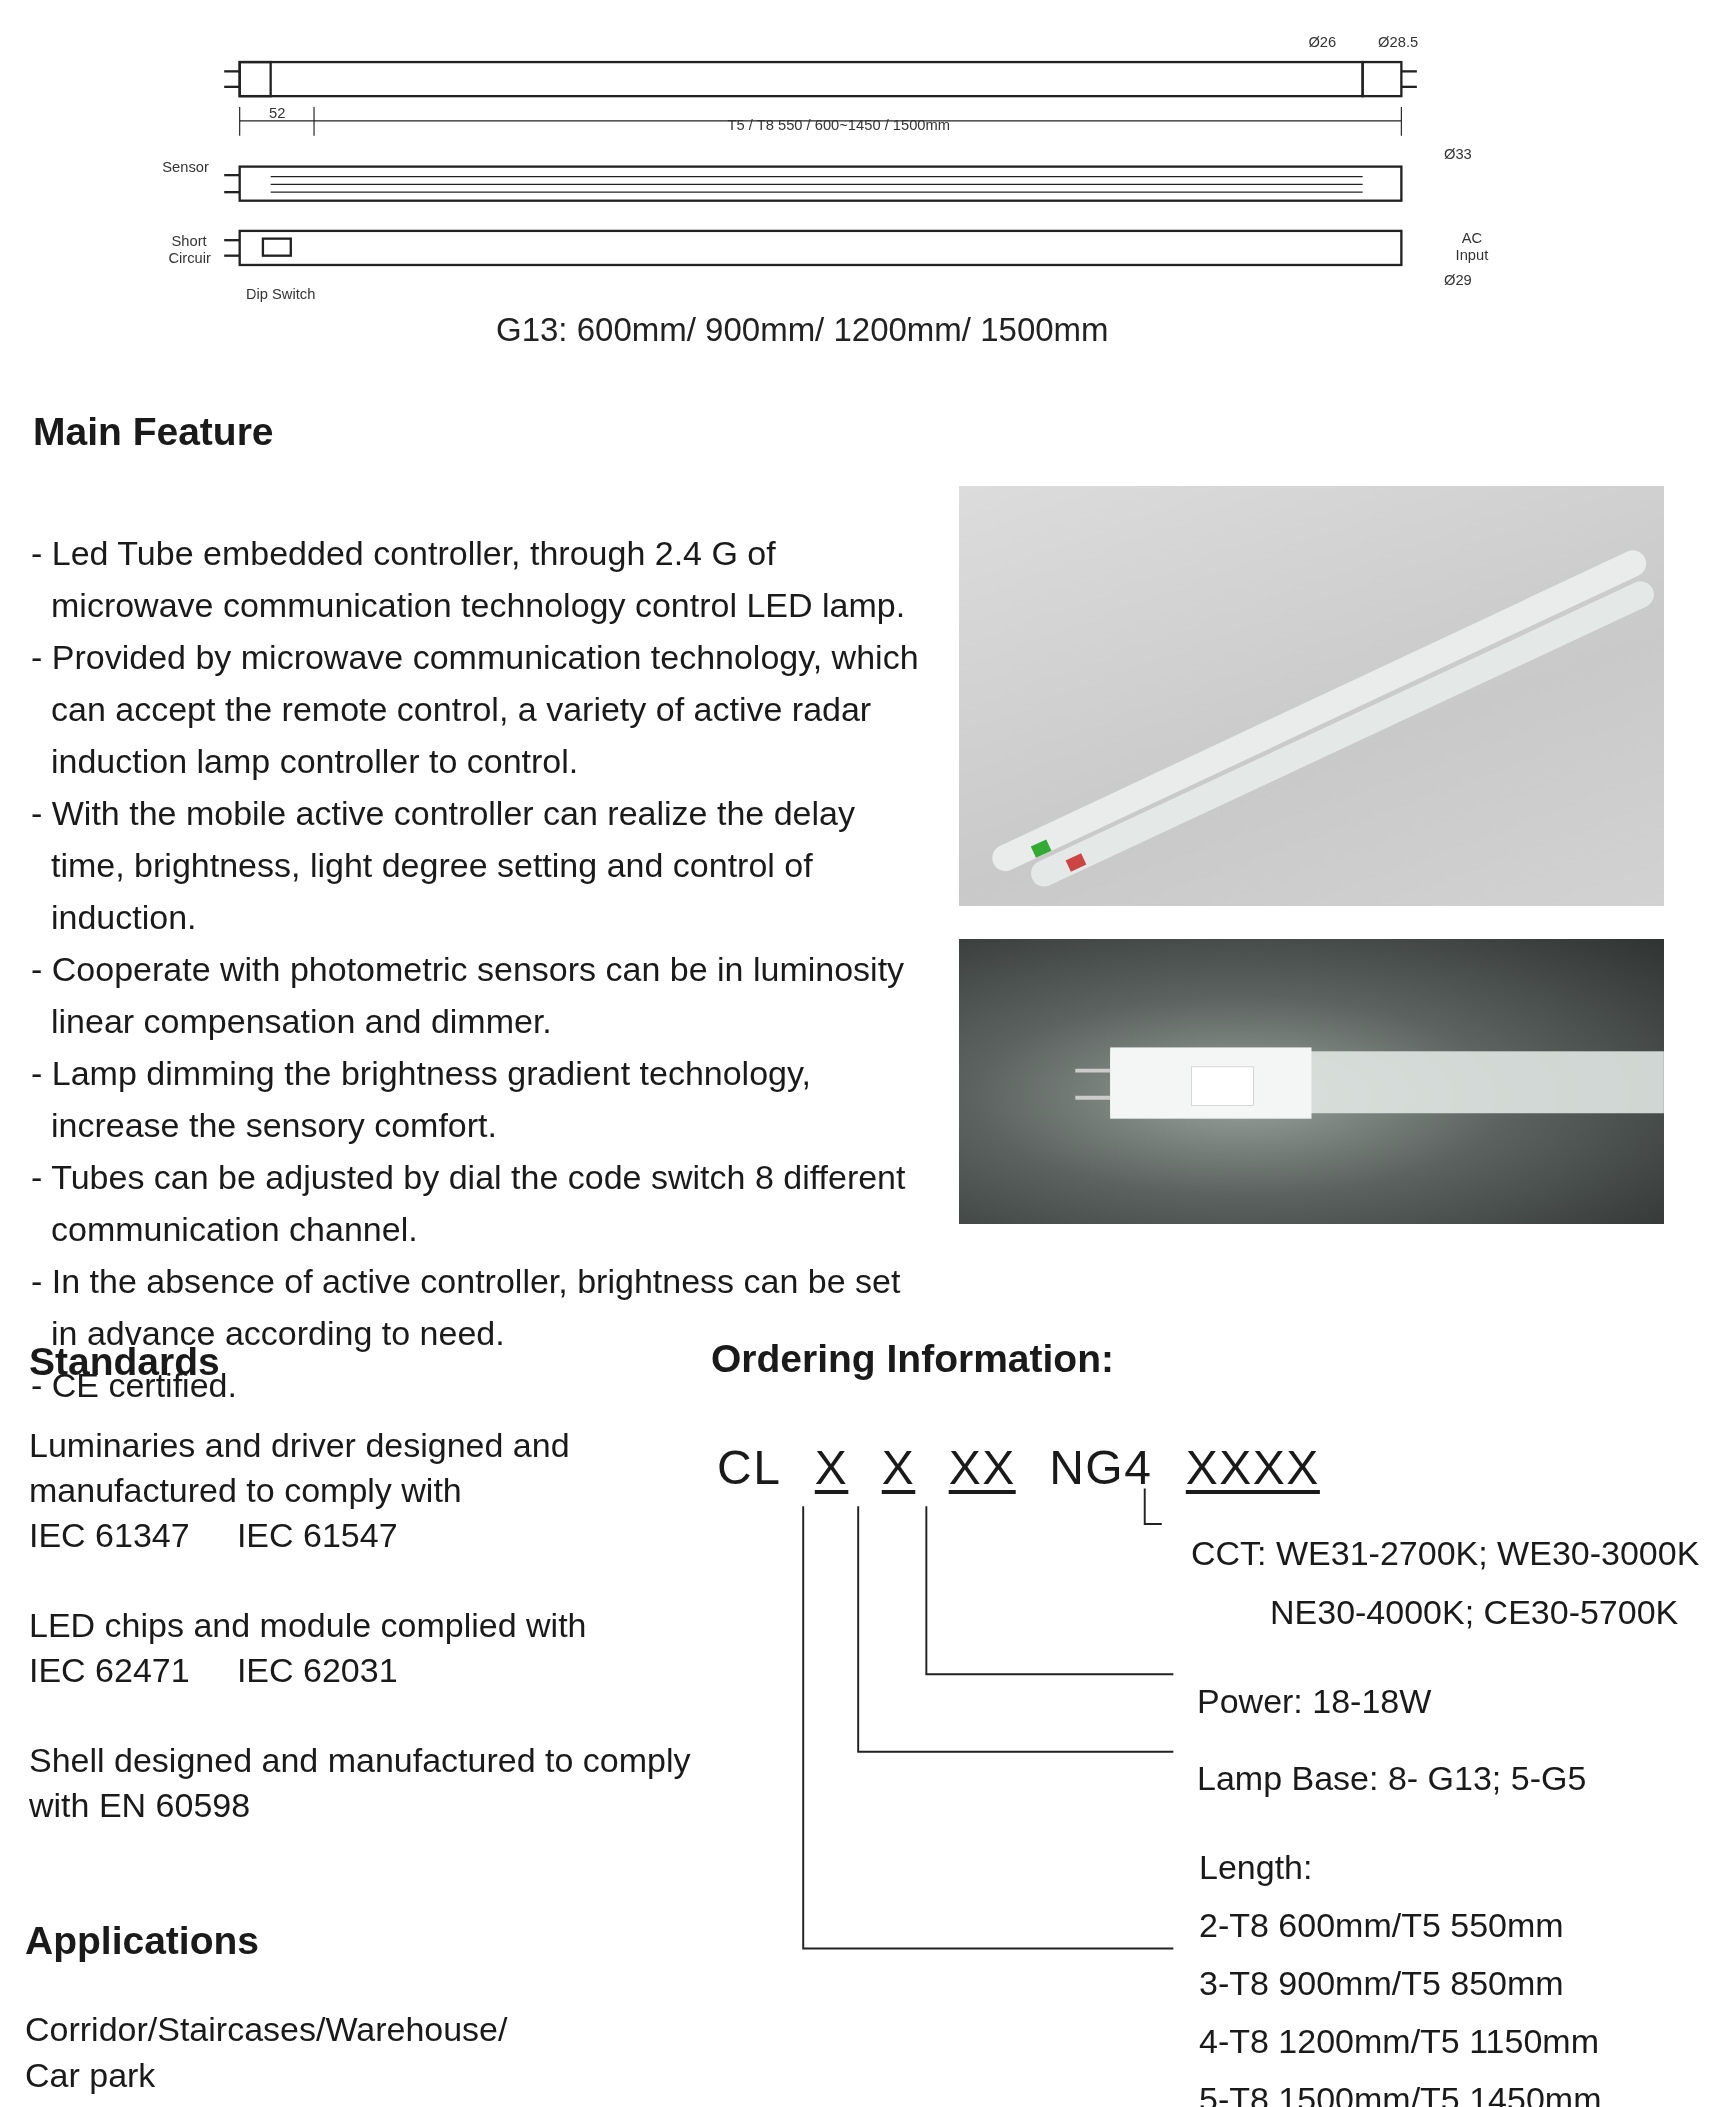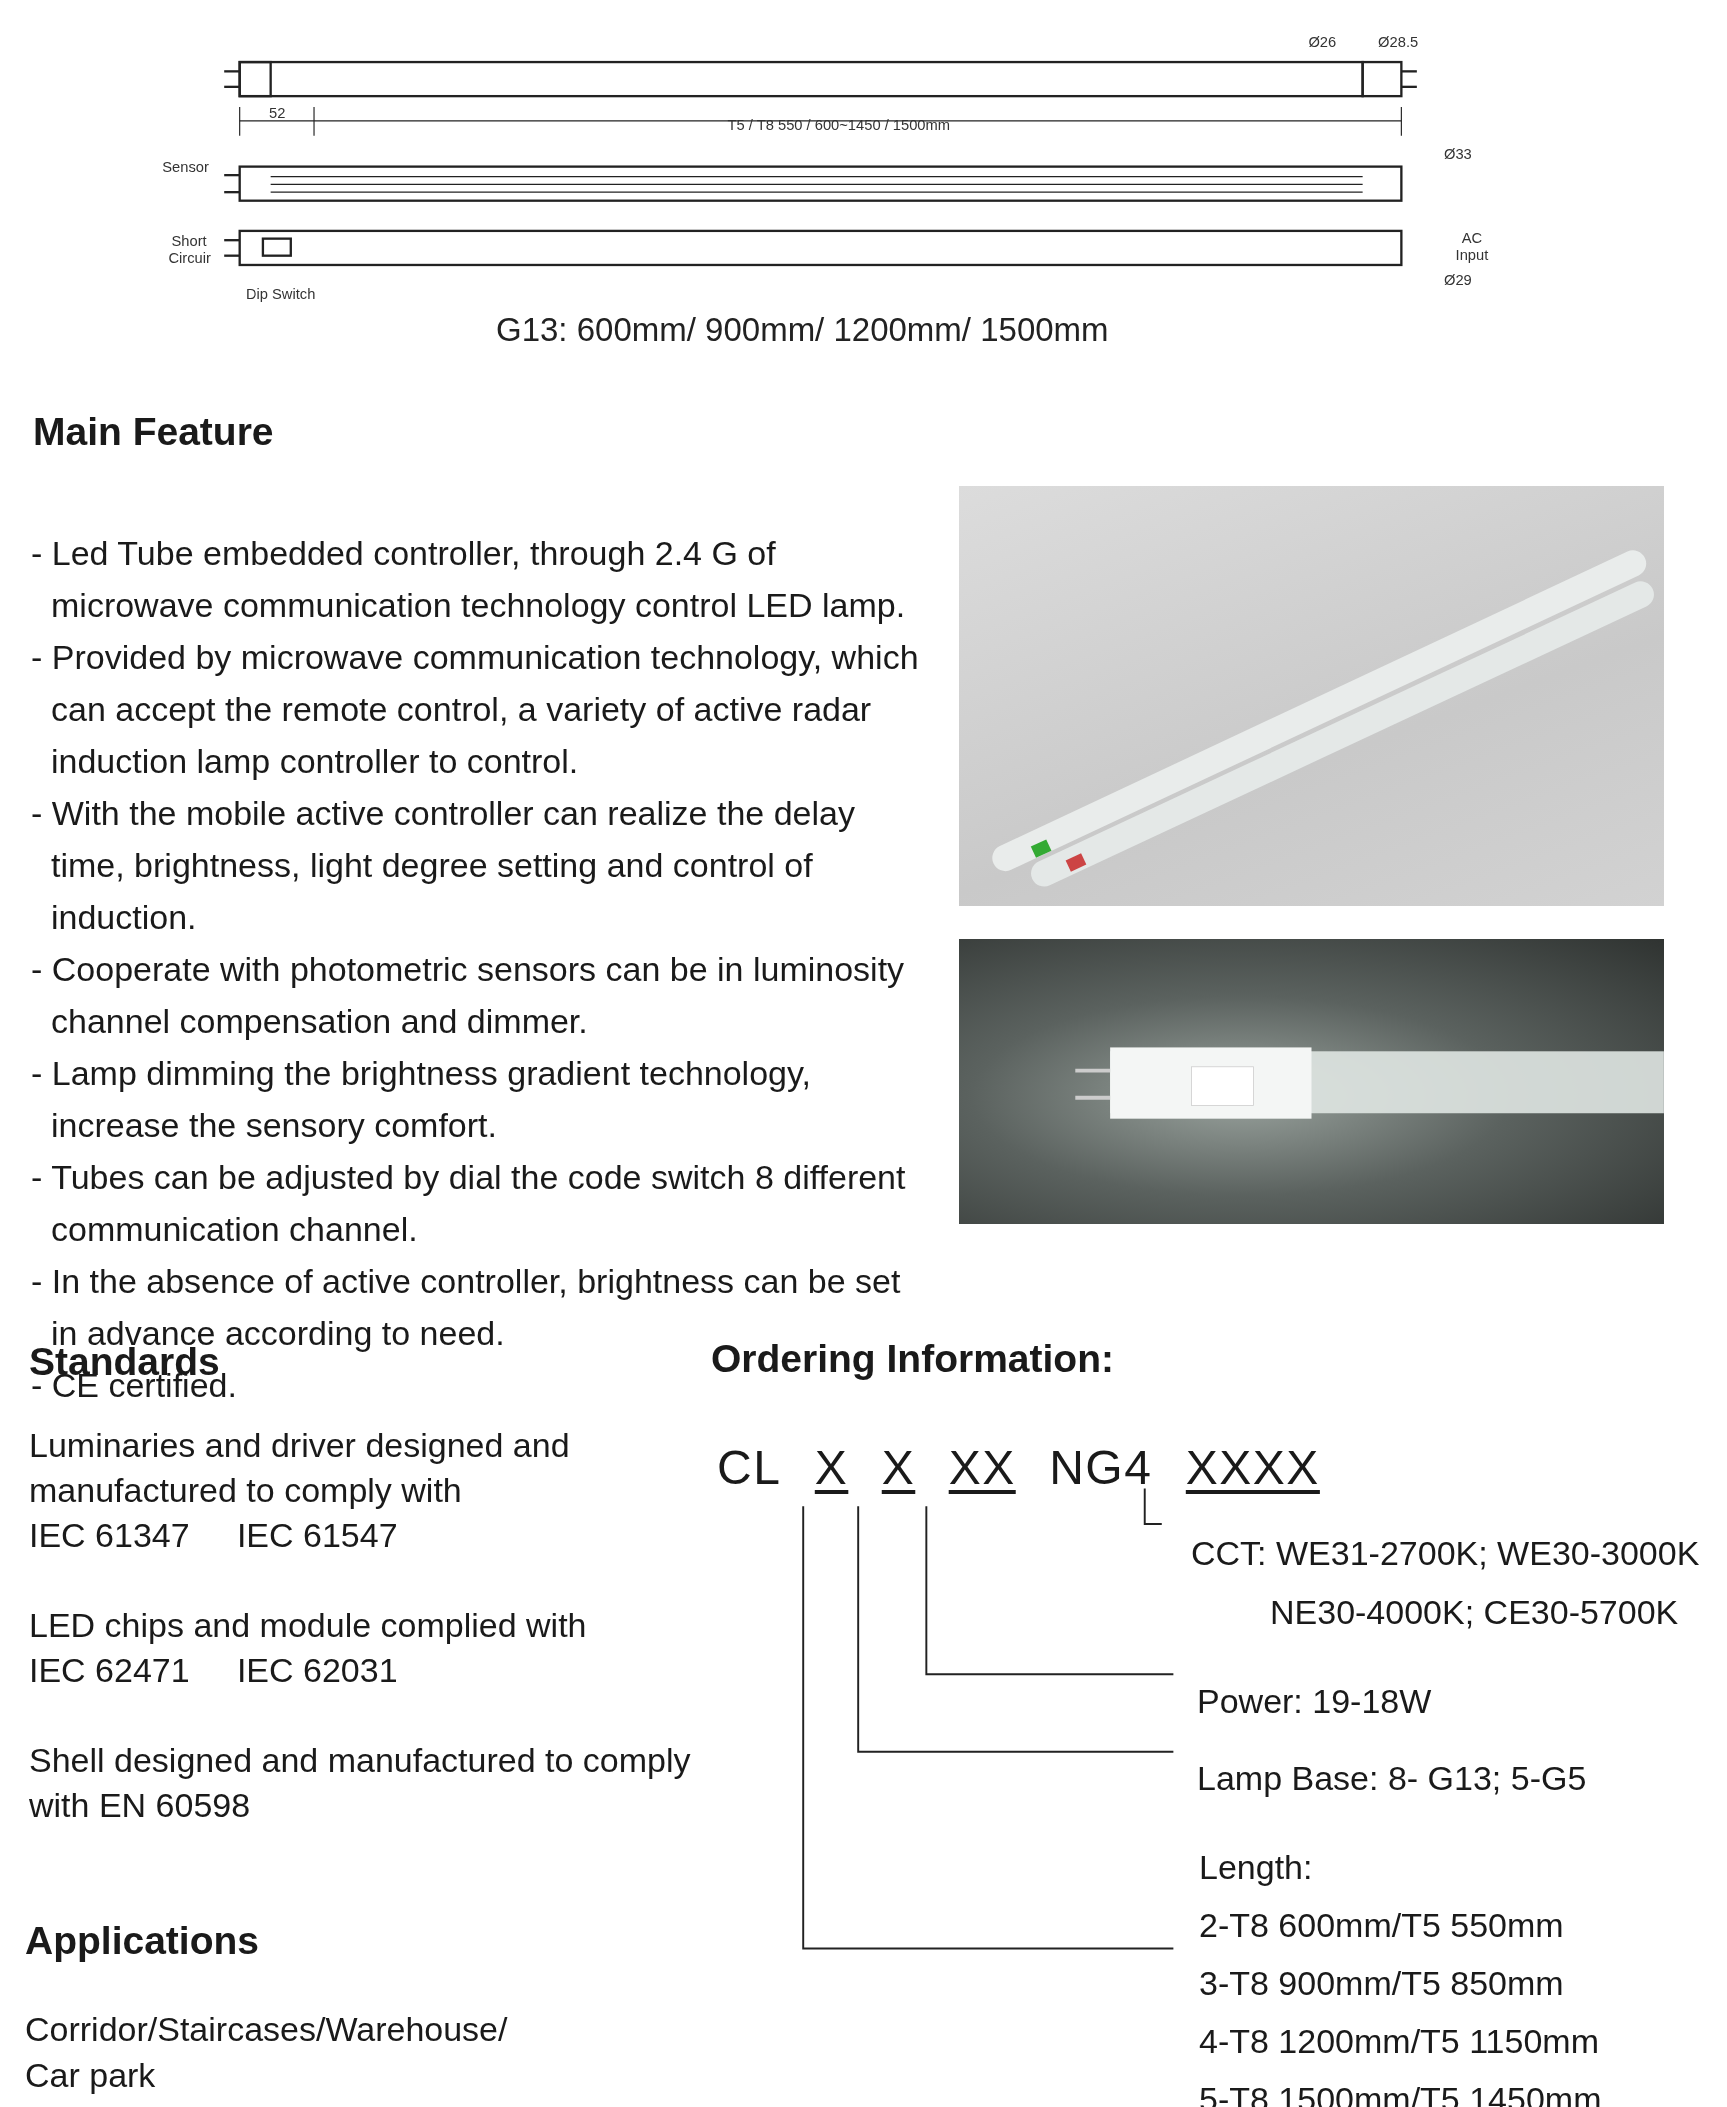--- a/index.html
+++ b/index.html
@@ -70,21 +70,21 @@
 
 <div class="abs sizes">
   <div>G13: 600mm/ 900mm/ 1200mm/ 1500mm</div>
 </div>
 
 <h2 class="abs" style="left:33px;top:410px;">Main Feature</h2>
 <div class="abs features body-text">
   <div class="item">- Led Tube embedded controller, through 2.4 G of microwave communication technology control LED lamp.</div>
   <div class="item">- Provided by microwave communication technology, which can accept the remote control, a variety of active radar induction lamp controller to control.</div>
   <div class="item">- With the mobile active controller can realize the delay time, brightness, light degree setting and control of induction.</div>
-  <div class="item">- Cooperate with photometric sensors can be in luminosity channel compensation and dimmer.</div>
+  <div class="item">- Cooperate with photometric sensors can be in luminosity linear compensation and dimmer.</div>
   <div class="item">- Lamp dimming the brightness gradient technology, increase the sensory comfort.</div>
   <div class="item">- Tubes can be adjusted by dial the code switch 8 different communication channel.</div>
   <div class="item">- In the absence of active controller, brightness can be set in advance according to need.</div>
   <div class="item">- CE certified.</div>
 </div>
 
 <div class="abs photo1">
   <svg width="705" height="420" viewBox="0 0 910 542">
     <line x1="60" y1="480" x2="870" y2="100" stroke="#e9eceb" stroke-width="34" stroke-linecap="round"></line>
     <line x1="110" y1="500" x2="880" y2="140" stroke="#e4e8e7" stroke-width="34" stroke-linecap="round"></line>
@@ -135,21 +135,21 @@
   <g stroke="#222" stroke-width="2.5" fill="none">
     <polyline points="1478,1922 1478,1968 1500,1968"></polyline>
     <polyline points="1196,1945 1196,2162 1515,2162"></polyline>
     <polyline points="1108,1945 1108,2262 1515,2262"></polyline>
     <polyline points="1037,1945 1037,2516 1515,2516"></polyline>
   </g>
 </svg>
 
 <div class="abs ord-label" style="left:1191px;top:1505px;">CCT: WE31-2700K; WE30-3000K</div>
 <div class="abs ord-label" style="left:1270px;top:1564px;">NE30-4000K; CE30-5700K</div>
-<div class="abs ord-label" style="left:1197px;top:1653px;">Power: 19-18W</div>
+<div class="abs ord-label" style="left:1197px;top:1653px;">Power: 18-18W</div>
 <div class="abs ord-label" style="left:1197px;top:1730px;">Lamp Base: 8- G13; 5-G5</div>
 <div class="abs ord-label" style="left:1199px;top:1809px;line-height:58px;">
   <div>Length:</div>
   <div>2-T8 600mm/T5 550mm</div>
   <div>3-T8 900mm/T5 850mm</div>
   <div>4-T8 1200mm/T5 1150mm</div>
   <div>5-T8 1500mm/T5 1450mm</div>
 </div>
 
 

